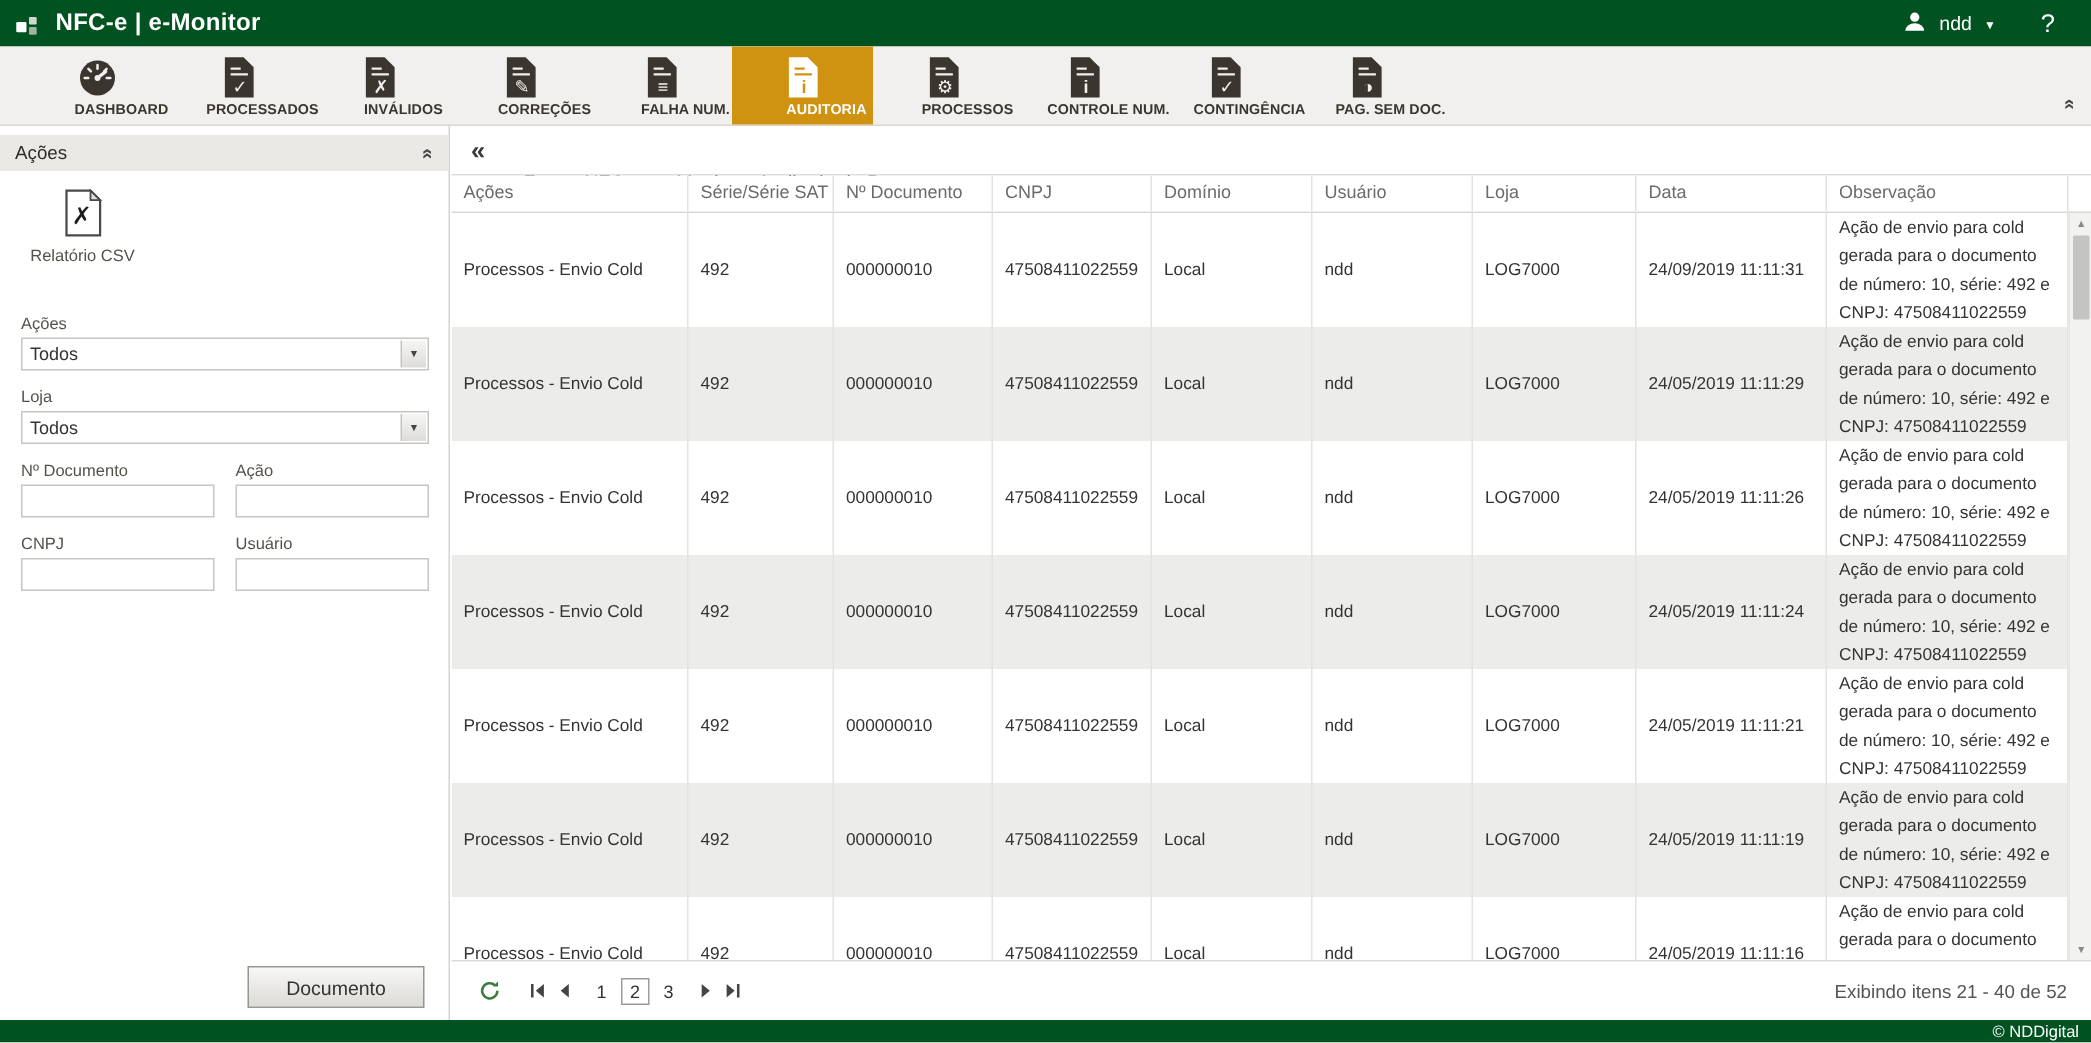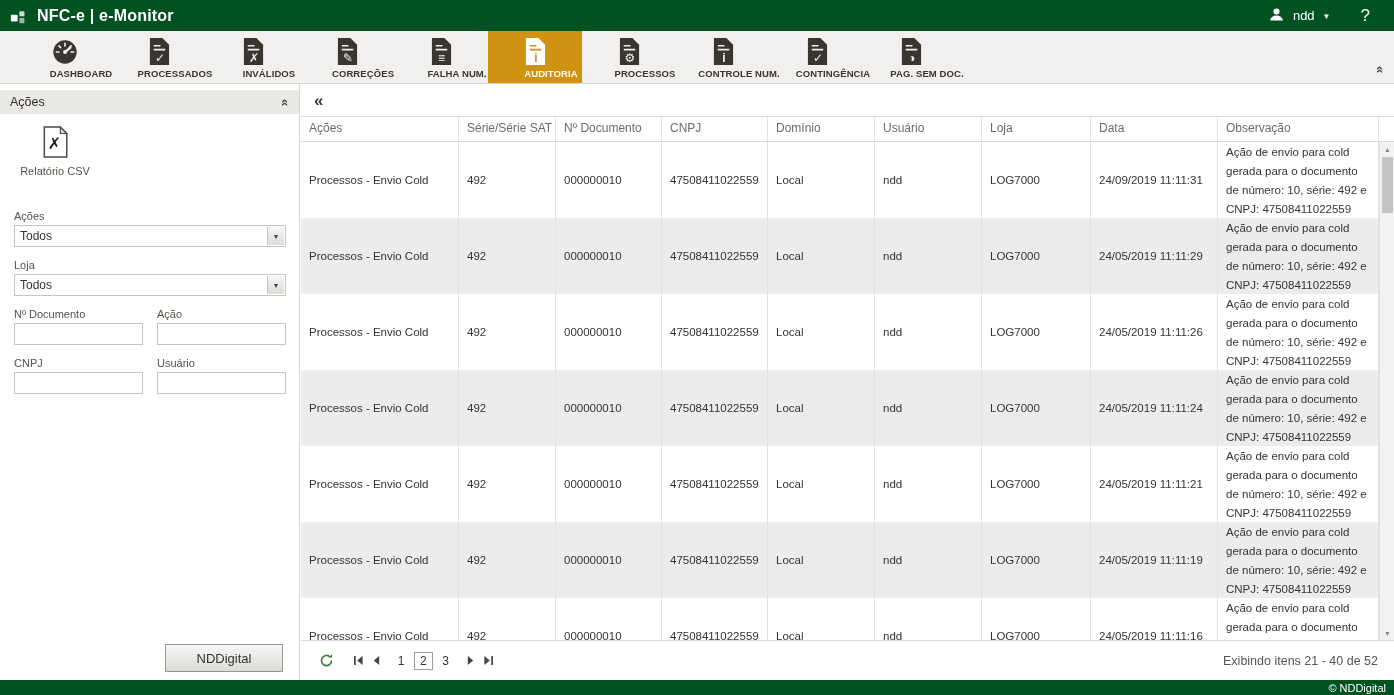--- a/index.html
+++ b/index.html
@@ -279,21 +279,21 @@
         <label class="flabel">CNPJ</label>
         <input class="tinput" type="text" value="" style="">
       </div>
       <div class="fcol">
         <label class="flabel">Usuário</label>
         <input class="tinput" type="text" value="" style="">
       </div>
     </div>
   </div>
 
-  <button class="search-btn">NDDigital</button>
+  <button class="search-btn">Documento</button>
 </div>
 
 <div class="main">
   <div class="breadcrumb-bar">
     <span class="bc-collapse">«</span>
     <span class="bc-text">e-Forms NFC-e - e-Monitor - Auditoria de Processos</span>
   </div>
 
   <div class="grid">
     <div class="thead">

